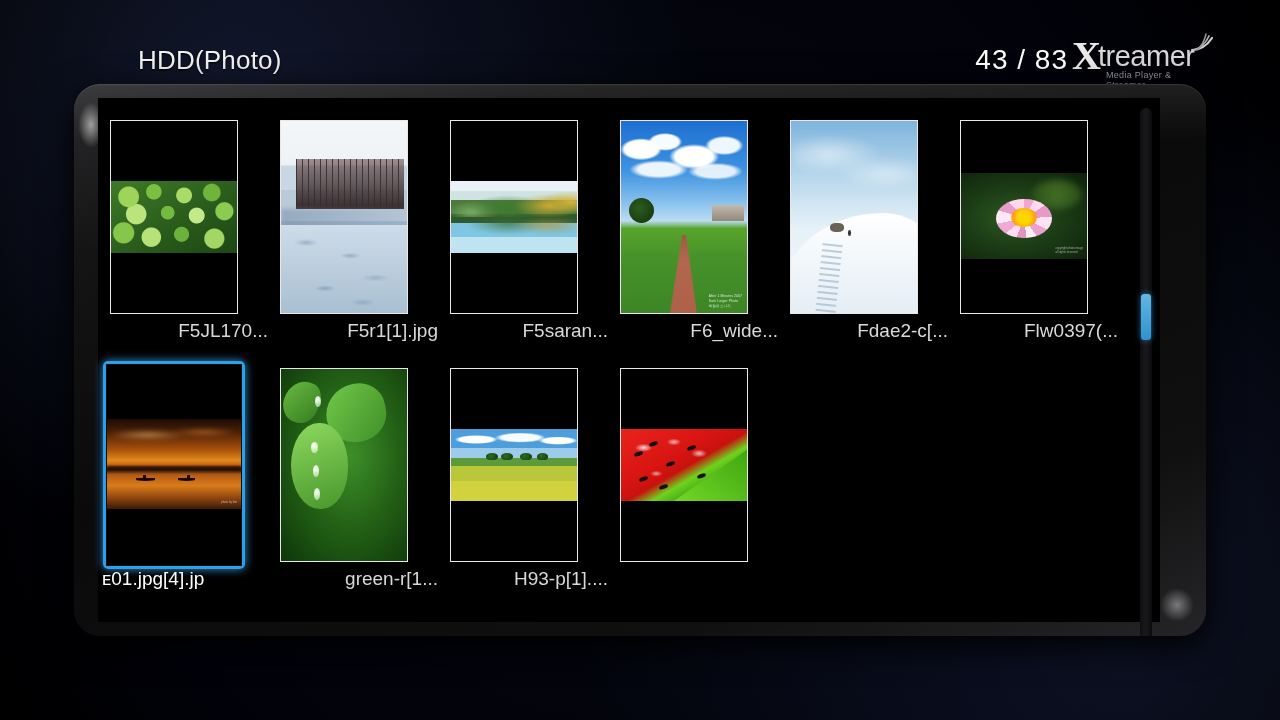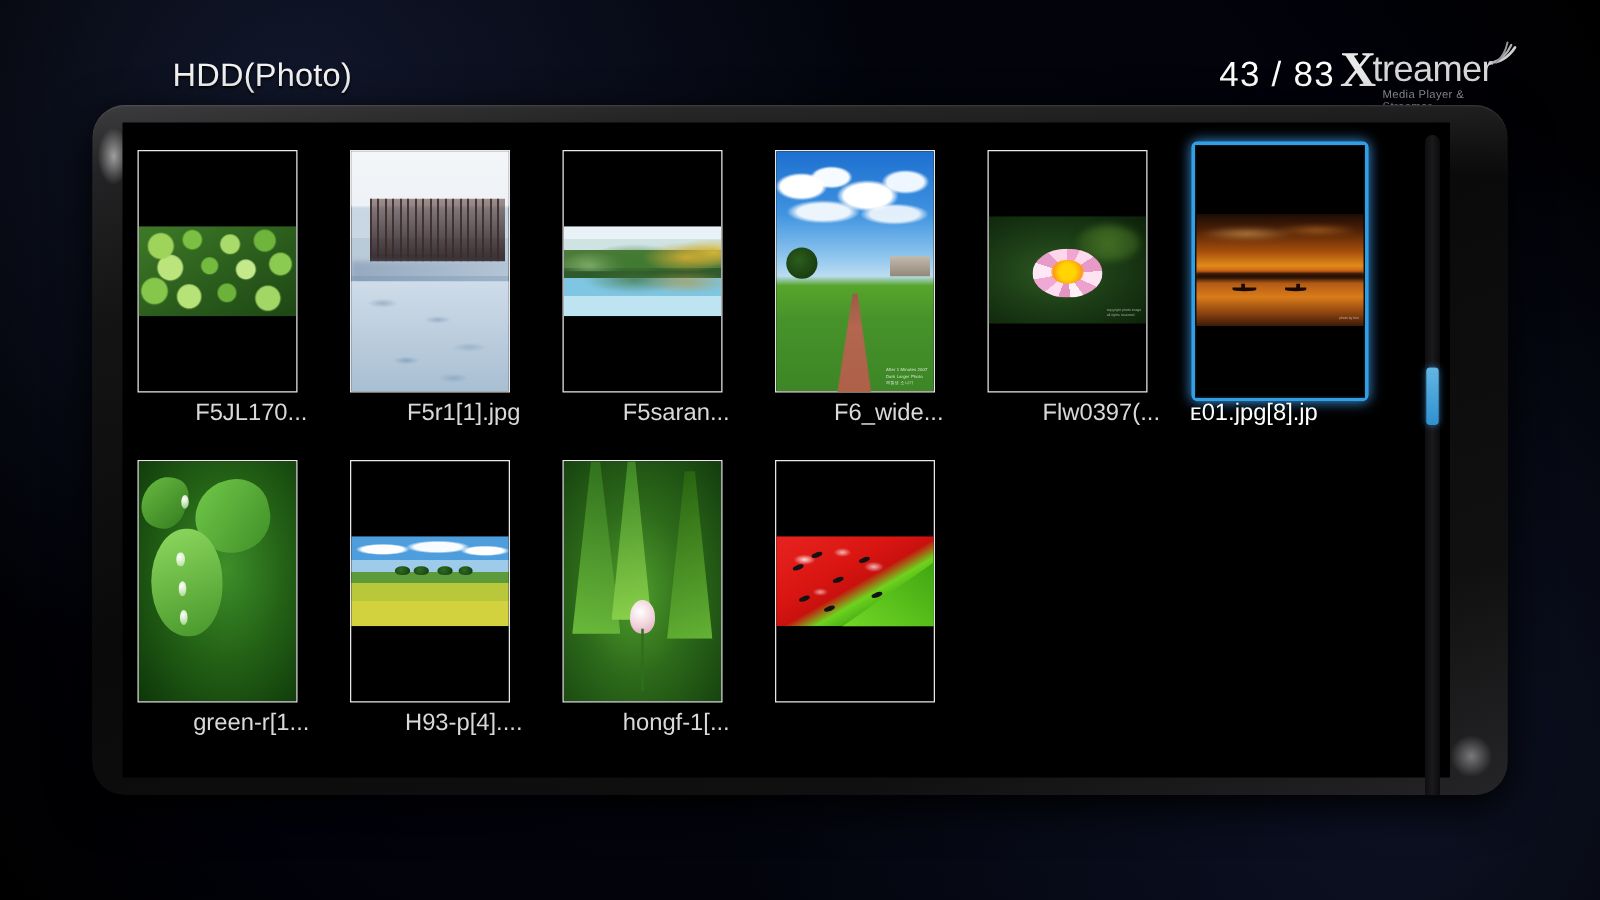--- a/index.html
+++ b/index.html
@@ -149,21 +149,21 @@
     font-size:3.4px; color:rgba(255,255,255,.8); line-height:1.5;
     text-align:left; letter-spacing:.1px;
   }
   .watermark2 {
     position:absolute; right:4px; bottom:4px;
     font-size:2.8px; color:rgba(255,255,255,.55); line-height:1.4;
   }
 
   .label {
     position:absolute; left:0; top:222px; width:170px;
-    text-align:center; font-size:19px; color:#d9d9d9;
+    text-align:right; font-size:19px; color:#d9d9d9;
     white-space:nowrap; overflow:hidden;
     text-shadow:0 1px 2px #000;
     padding-left:36px;
   }
   .cell.selected .label { color:#ffffff; text-align:left; padding-left:4px; }
 
   
   .art-lilypads{position:absolute;inset:0;
     background:
       radial-gradient(circle at 14% 22%, #9fd45a 0 8%, transparent 9%),
@@ -427,20 +427,36 @@
 Dark Larger Photo
 해질녘 소나기</div>
                 </div>
               </div>
             </div>
             <div class="label">F6_wide...</div>
           </div>
           <div class="cell">
             <div class="thumb-wrap">
               <div class="thumb">
+                <div class="pic full">
+                  <div class="art-snowhill">
+                    <div class="sky"></div>
+                    <div class="hill"></div>
+                    <div class="rock"></div>
+                    <div class="dot"></div>
+                    <div class="trail"></div>
+                  </div>
+                </div>
+              </div>
+            </div>
+            <div class="label">Fdae2-c[...</div>
+          </div>
+          <div class="cell">
+            <div class="thumb-wrap">
+              <div class="thumb">
                 <div class="pic letterbox-b">
                   <div class="art-lotus">
                     <div class="leafblur"></div>
                     <div class="petals"></div>
                     <div class="center"></div>
                   </div>
                   <div class="watermark2" style="white-space: pre;">copyright photo image
 all rights reserved</div>
                 </div>
               </div>
@@ -456,21 +472,21 @@
                     <div class="horizon"></div>
                     <div class="boat1"></div>
                     <div class="boat2"></div>
                     <div class="fig1"></div>
                     <div class="fig2"></div>
                   </div>
                   <div class="watermark2" style="white-space: pre;">photo by kim</div>
                 </div>
               </div>
             </div>
-            <div class="label">ᴇ01.jpg[8].jp</div>
+            <div class="label">ᴇ01.jpg[4].jp</div>
           </div>
           <div class="cell">
             <div class="thumb-wrap">
               <div class="thumb">
                 <div class="pic full">
                   <div class="art-leafdrops">
                     <div class="lf3"></div>
                     <div class="lf1"></div>
                     <div class="lf2"></div>
                     <div class="drop" style="left: 24%; top: 38%;"></div>
@@ -490,37 +506,21 @@
                   <div class="art-field">
                     <div class="cl"></div>
                     <div class="tr" style="left: 28%;"></div>
                     <div class="tr" style="left: 40%;"></div>
                     <div class="tr" style="left: 55%;"></div>
                     <div class="tr" style="left: 68%;"></div>
                   </div>
                 </div>
               </div>
             </div>
-            <div class="label">H93-p[4]....</div>
-          </div>
-          <div class="cell">
-            <div class="thumb-wrap">
-              <div class="thumb">
-                <div class="pic full">
-                  <div class="art-hongf">
-                    <div class="bl1"></div>
-                    <div class="bl2"></div>
-                    <div class="bl3"></div>
-                    <div class="bud"></div>
-                    <div class="stem"></div>
-                  </div>
-                </div>
-              </div>
-            </div>
-            <div class="label">hongf-1[...</div>
+            <div class="label">H93-p[1]....</div>
           </div>
           <div class="cell">
             <div class="thumb-wrap">
               <div class="thumb">
                 <div class="pic letterbox">
                   <div class="art-melon">
                     <div class="flesh"></div>
                     <div class="rind"></div>
                     <div class="seed" style="left: 10%; top: 32%;"></div>
                     <div class="seed" style="left: 22%; top: 18%;"></div>

